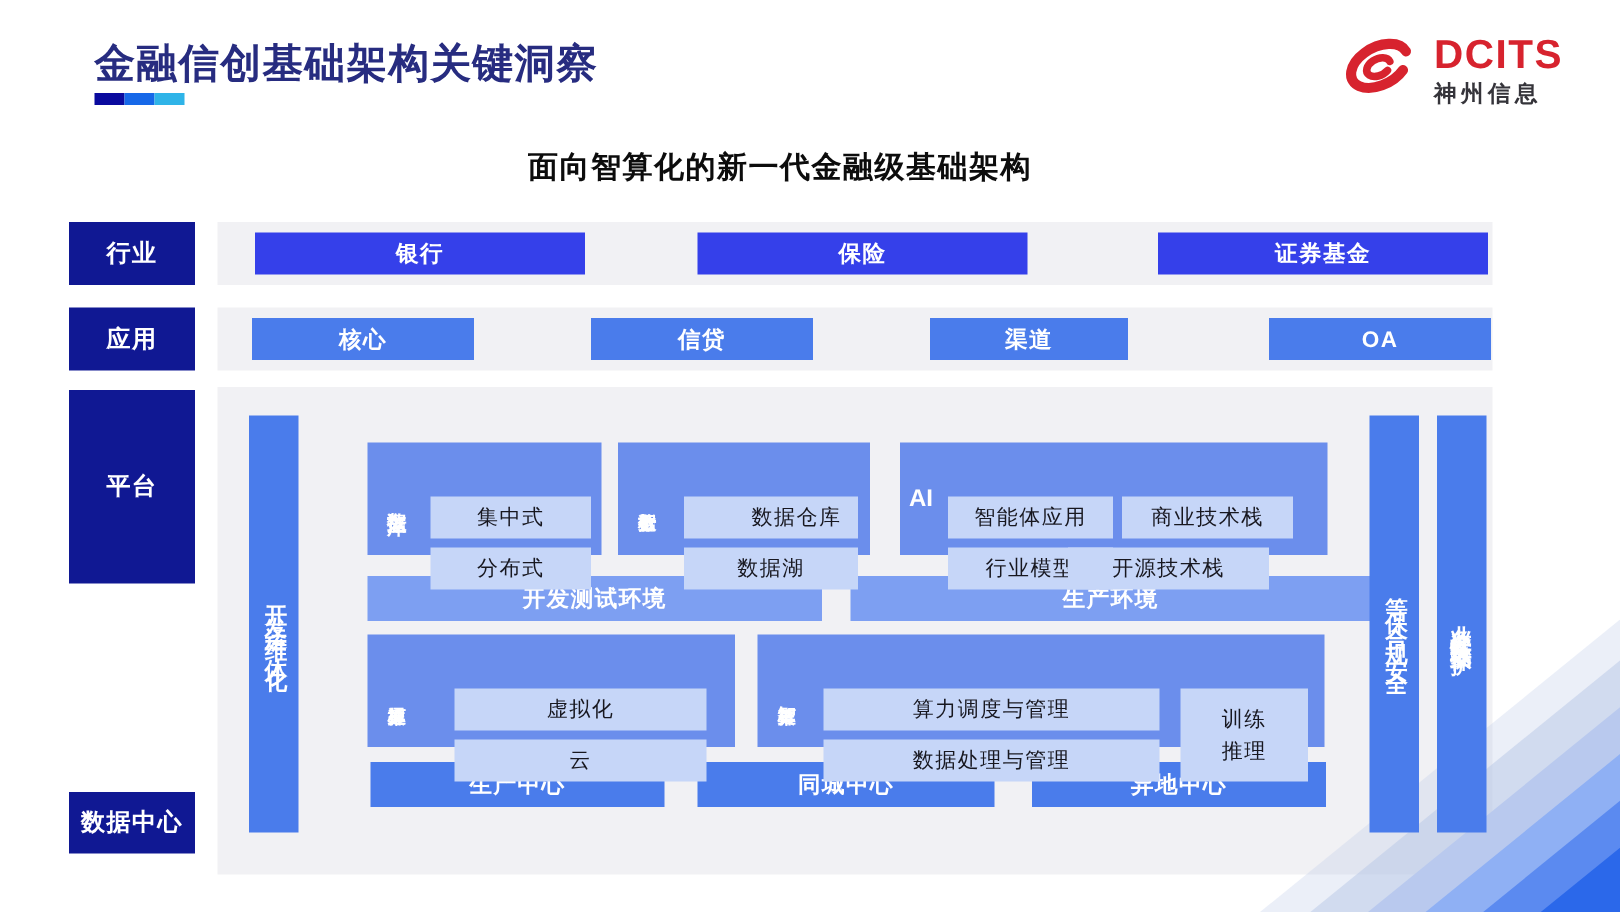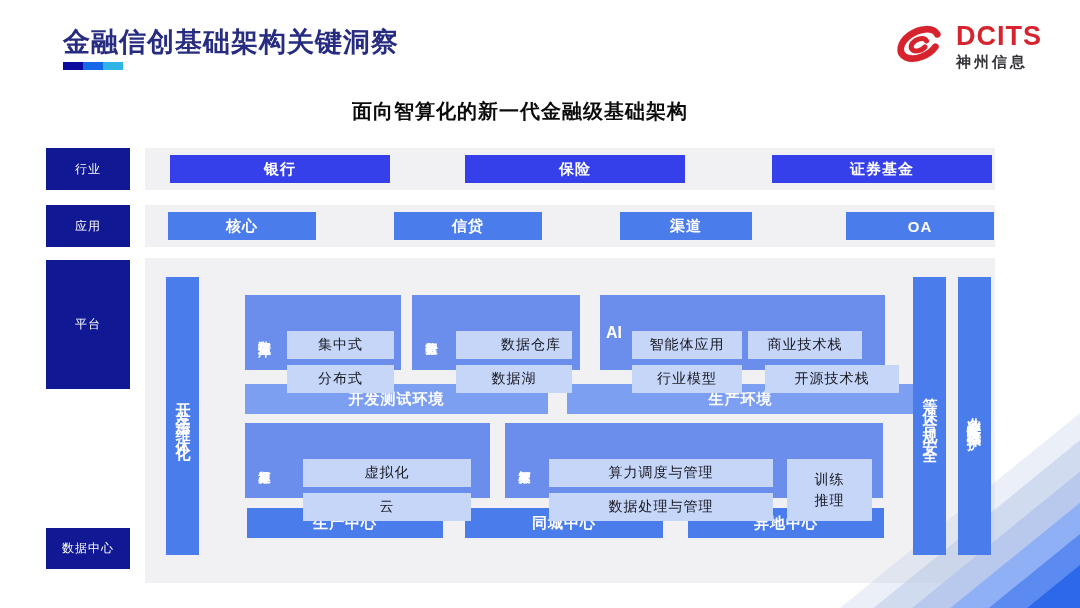--- a/index.html
+++ b/index.html
@@ -17,21 +17,21 @@
   .logo { position:absolute; right:38px; top:18px; display:flex; align-items:center; gap:8px; }
   .logo-text { display:flex; flex-direction:column; align-items:flex-start; }
   .logo-brand { font-size:27px; font-weight:bold; color:#d7232e; letter-spacing:1px; line-height:1; }
   .logo-company { font-size:15px; font-weight:bold; color:#35343a; letter-spacing:3px; margin-top:3px; }
 
   .subtitle { position:absolute; left:145px; top:98px; width:750px; text-align:center;
     font-size:20px; font-weight:bold; color:#0c0c0c; letter-spacing:1px; }
 
   
   .layer { position:absolute; left:46px; width:84px; background:#101893; color:#fff;
-    font-weight:normal; font-size:12px; display:flex; align-items:center; justify-content:center;
+    font-weight:bold; font-size:16px; display:flex; align-items:center; justify-content:center;
     letter-spacing:1px; z-index:4; }
   .layer-industry { top:148px; height:42px; }
   .layer-app      { top:205px; height:42px; }
   .layer-platform { top:260px; height:129px;text-align:center; }
   .layer-infra    { top:402px; height:115px; }
   .layer-dc       { top:528px; height:41px; }
 
   
   .strip { position:absolute; left:145px; width:850px; background:#f1f1f4; z-index:1; }
   .strip-industry { top:148px; height:42px; }
@@ -127,21 +127,21 @@
   <div class="section" style="left:412px; top:295px; width:168px; height:75px;"></div>
   <div class="vlabel" style="left:414px; top:295px; width:34px; height:75px; font-size:12px;">数据分析</div>
   <div class="inner" style="left:456px; top:302px; width:116px; height:28px;padding-left:34px;">数据仓库</div>
   <div class="inner" style="left:456px; top:336px; width:116px; height:28px;">数据湖</div>
 
   <div class="section" style="left:600px; top:295px; width:285px; height:75px;"></div>
   <div class="ai-label" style="left:606px; top:324px;">AI</div>
   <div class="inner" style="left:632px; top:302px; width:110px; height:28px;">智能体应用</div>
   <div class="inner" style="left:632px; top:336px; width:110px; height:28px;">行业模型</div>
   <div class="inner" style="left:748px; top:302px; width:114px; height:28px;">商业技术栈</div>
-  <div class="inner" style="left:765px; top:336px; width:134px; height:28px;">开源技术栈</div>
+  <div class="inner" style="left:712px; top:336px; width:134px; height:28px;">开源技术栈</div>
 
   <div class="btn btn-env" style="left:245px; top:384px; width:303px; height:30px;">开发测试环境</div>
   <div class="btn btn-env" style="left:567px; top:384px; width:347px; height:30px;">生产环境</div>
 
   <div class="section" style="left:245px; top:423px; width:245px; height:75px;"></div>
   <div class="vlabel" style="left:247px; top:423px; width:34px; height:75px; font-size:12px;">通算框架</div>
   <div class="inner" style="left:303px; top:430px; width:168px; height:28px;">虚拟化</div>
   <div class="inner" style="left:303px; top:464px; width:168px; height:28px;">云</div>
 
   <div class="section" style="left:505px; top:423px; width:378px; height:75px;"></div>

